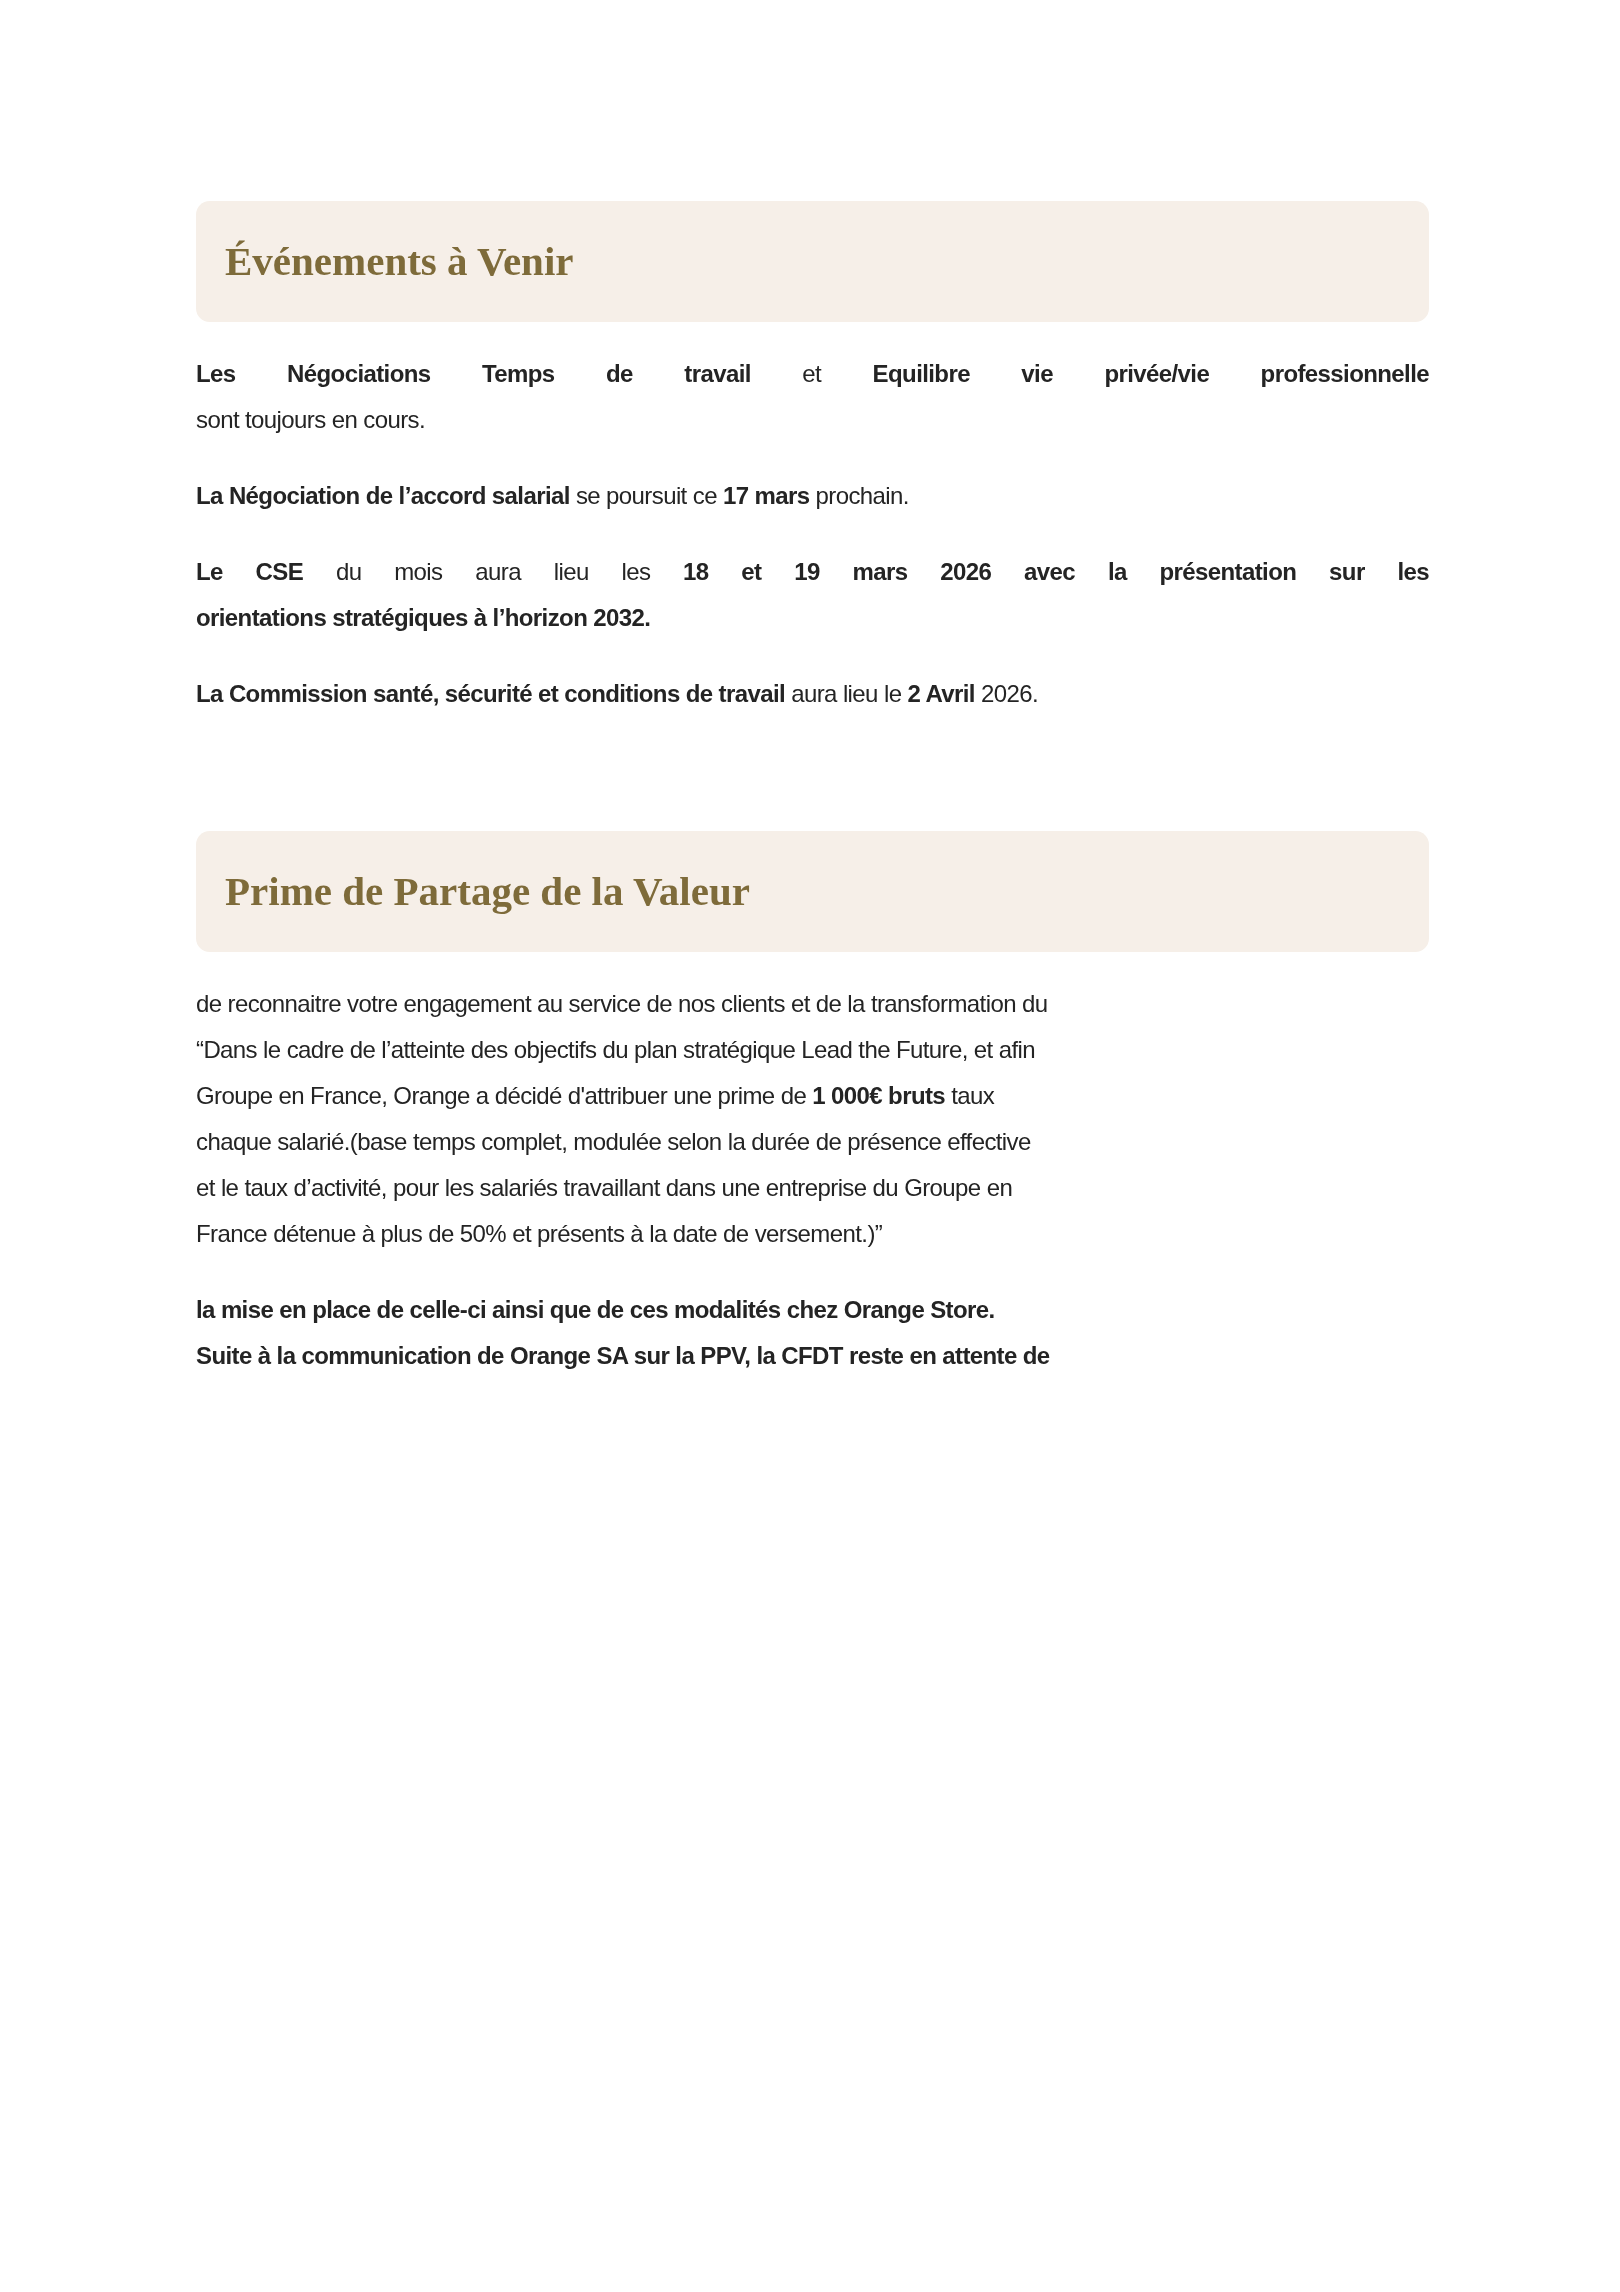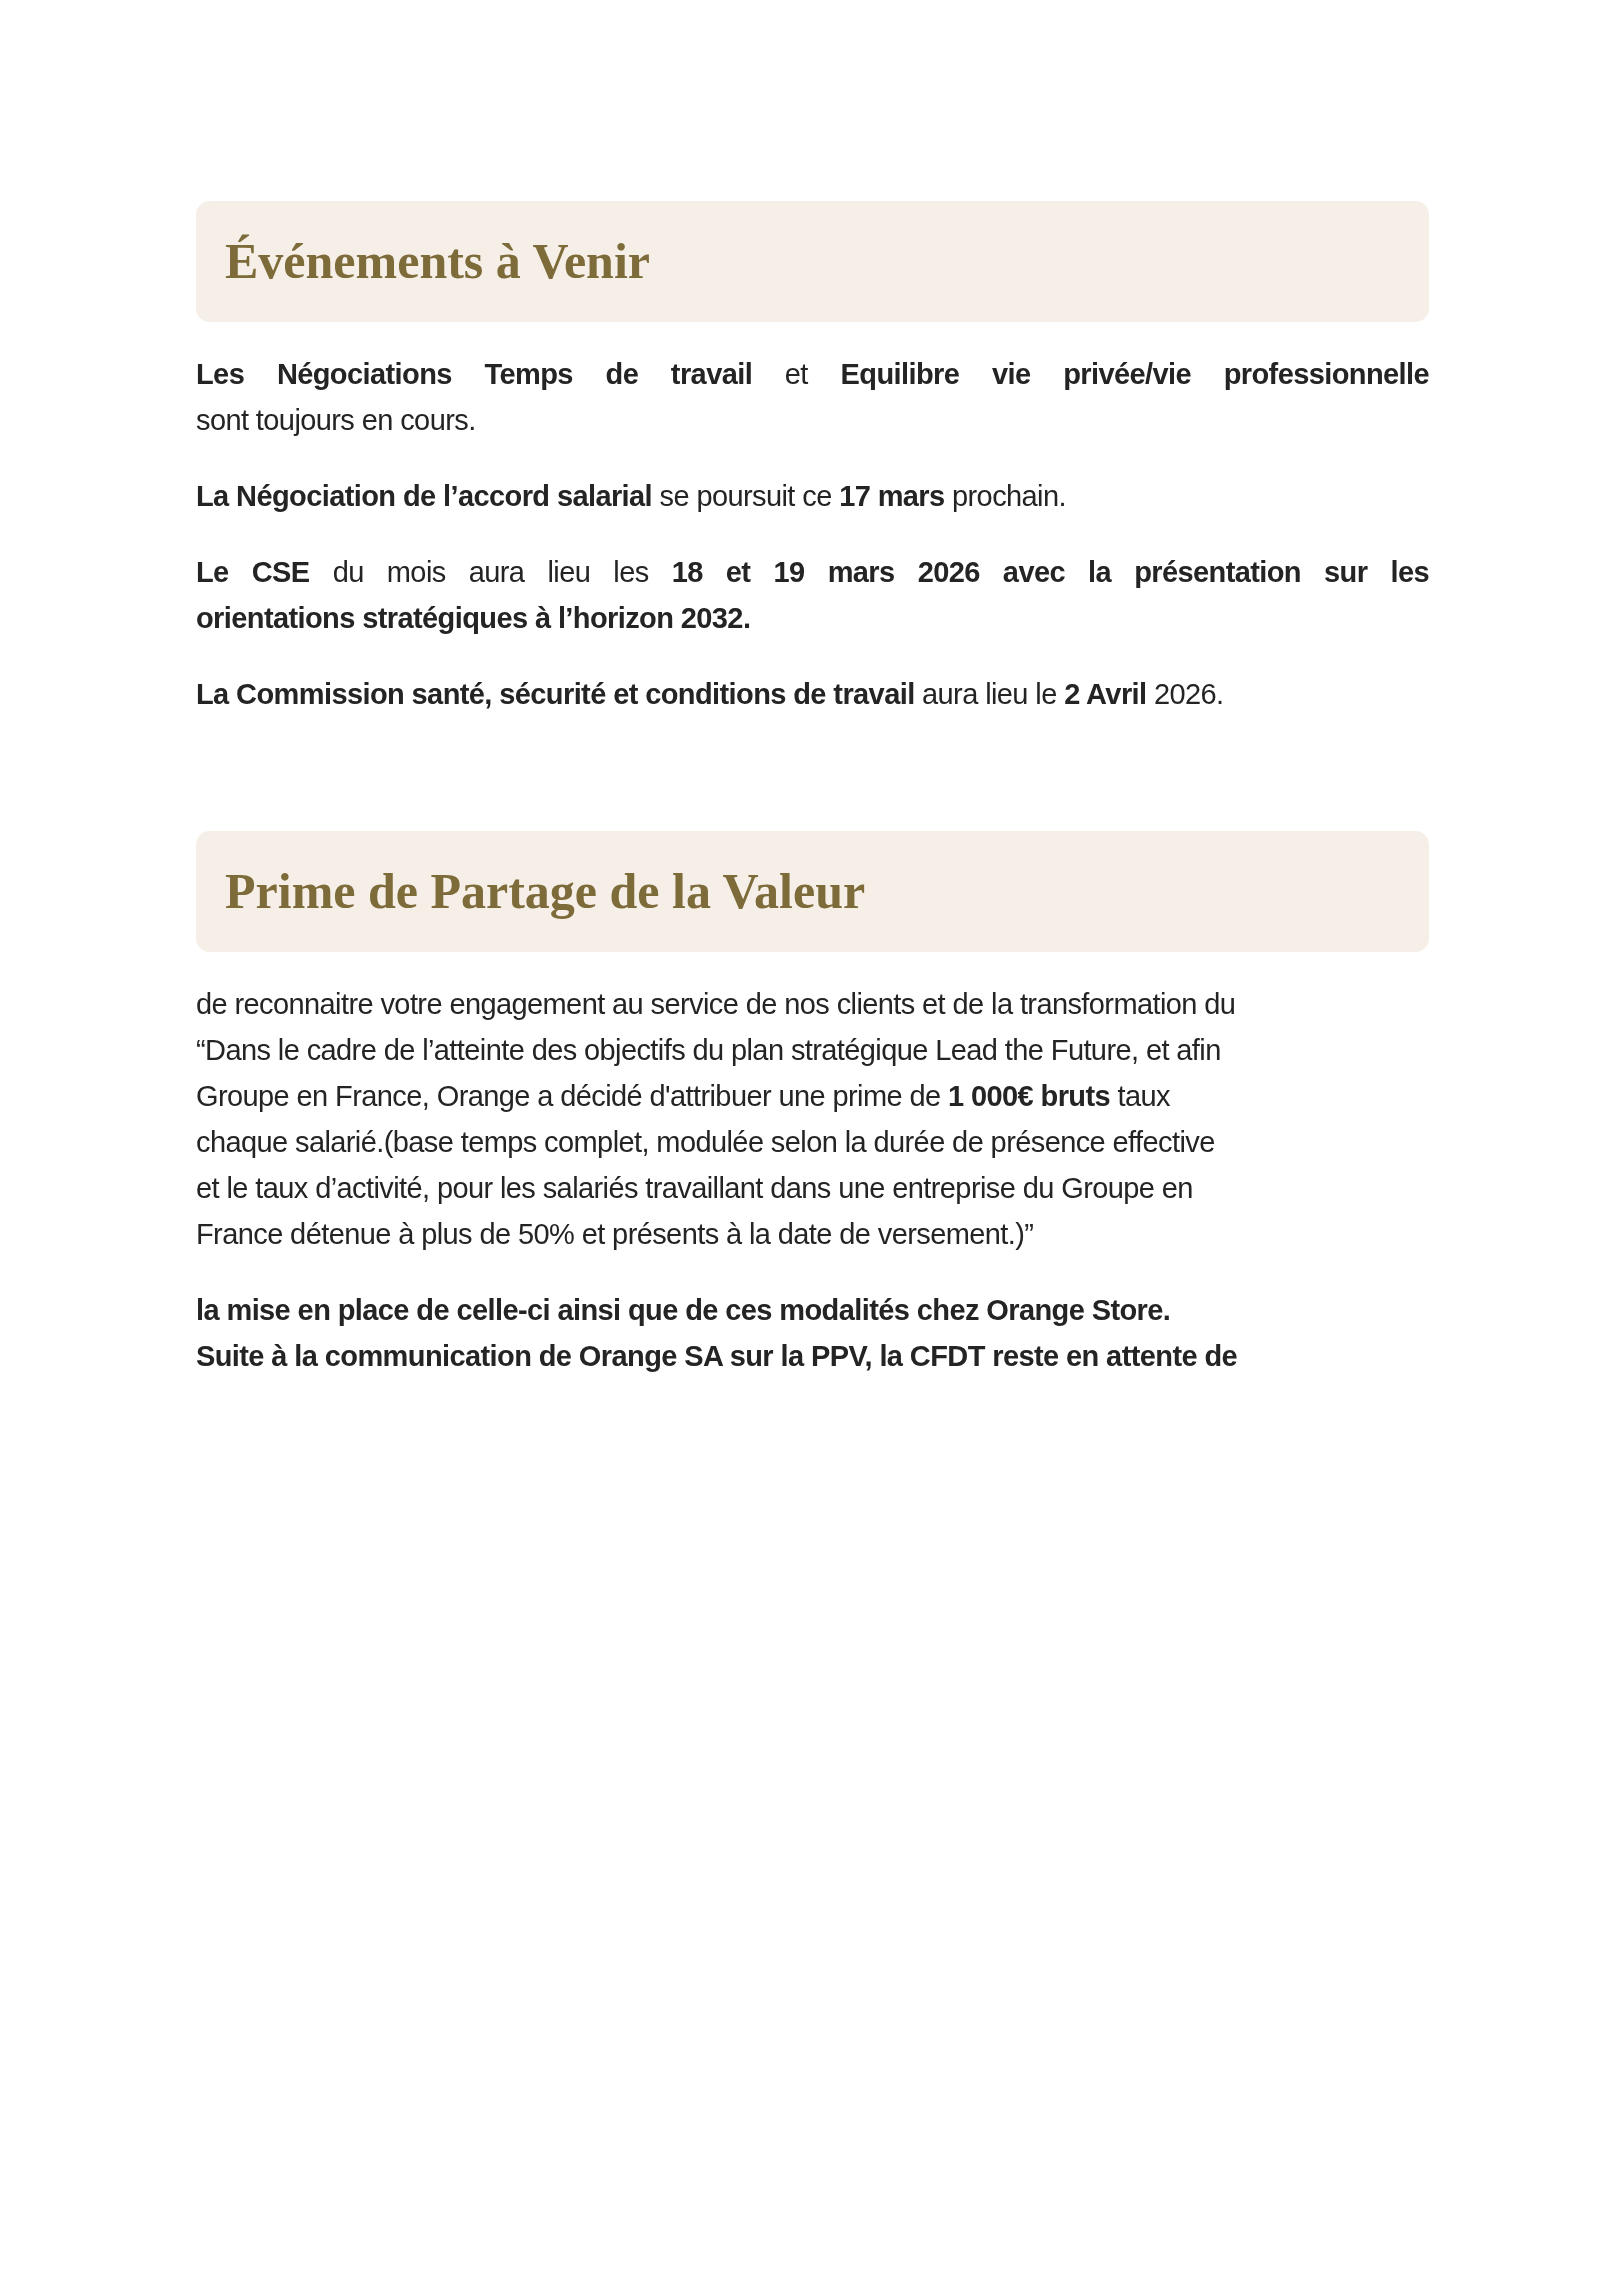--- a/index.html
+++ b/index.html
@@ -22,27 +22,27 @@
   .banner{
     background:var(--banner-bg,#f6efe8);
     border-radius:13.7px;
     padding:33px 29px;
     margin:0 0 29px 0;
   }
   .banner-title{
     margin:0;
     font-family:"Liberation Serif",serif;
     font-weight:700;
-    font-size:50px;
+    font-size:41px;
     line-height:55px;
     color:var(--heading,#7e6b3a);
   }
   .para{
     margin:0 0 30px 0;
-    font-size:29px;
+    font-size:24px;
     line-height:46px;
     letter-spacing:-0.6px;
     color:var(--body,#242424);
   }
   .para:last-child{margin-bottom:0;}
   .line{display:block;text-align:left;}
   .line.j{text-align:justify;text-align-last:justify;}
   .b{font-weight:700;}
 </style>
 </head>

